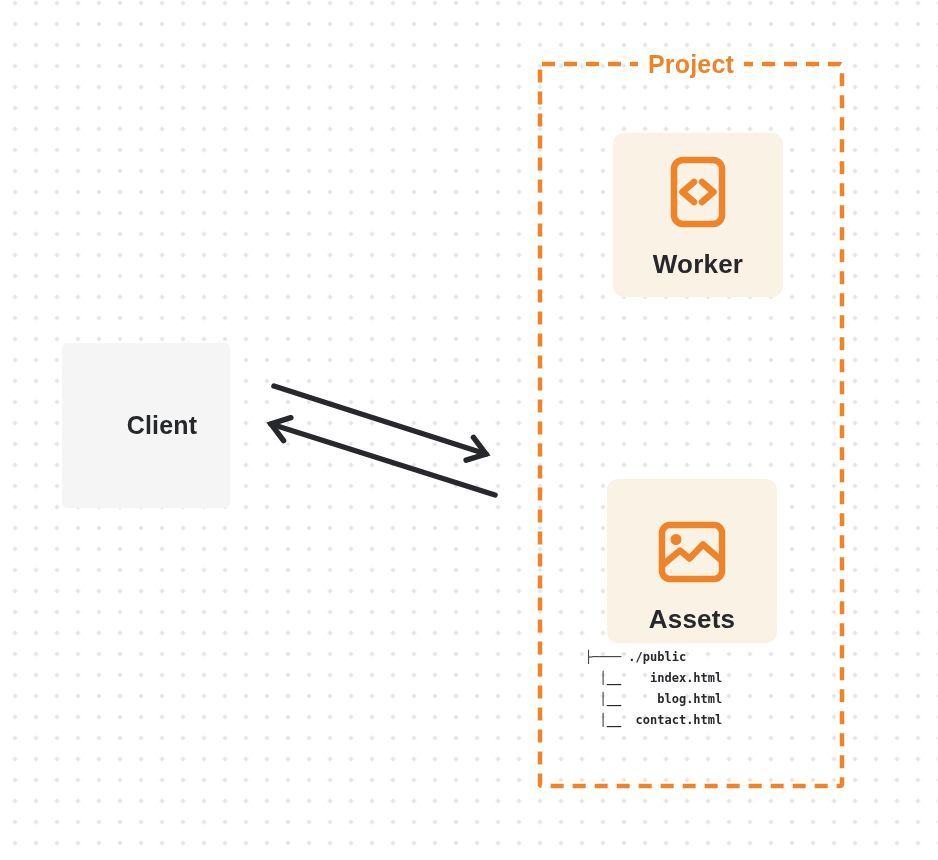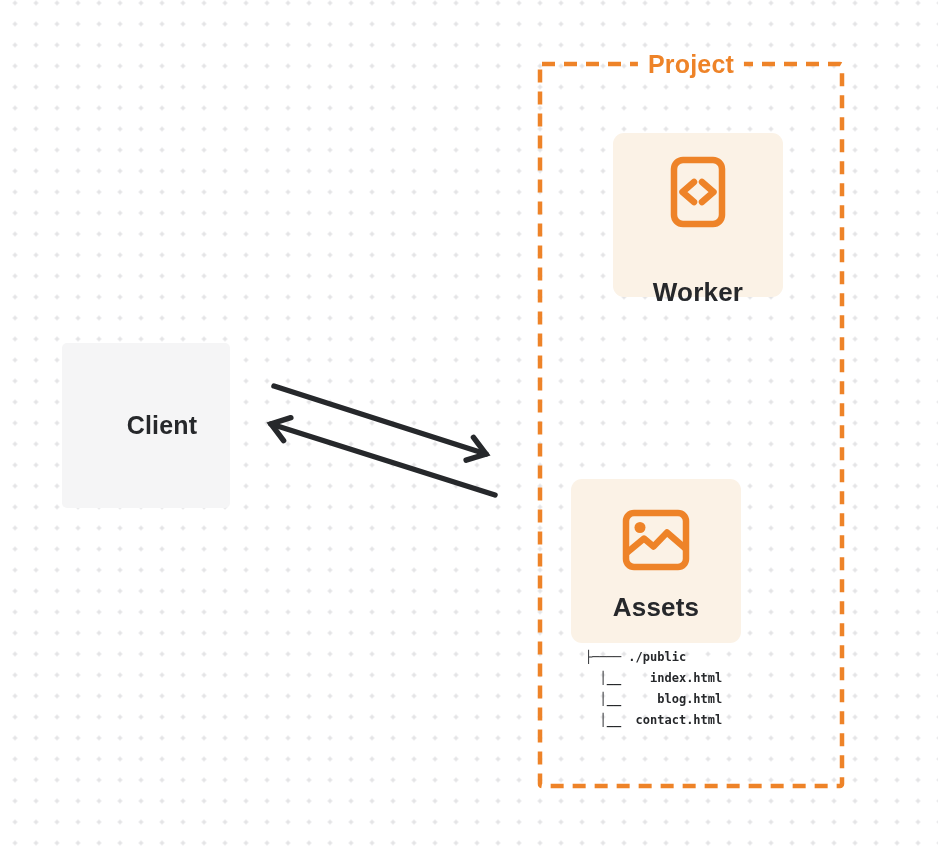--- a/index.html
+++ b/index.html
@@ -37,22 +37,22 @@
     position:absolute;left:691px;top:49px;transform:translateX(-50%);
     background:#ffffff;padding:0 10px;line-height:31px;
     font-size:25px;font-weight:700;color:var(--accent-orange);letter-spacing:.2px;
     white-space:nowrap;
   }
   .card{
     position:absolute;width:170px;height:164px;
     background:var(--card-bg);border-radius:11px;
     display:flex;flex-direction:column;align-items:center;
   }
-  .card-worker{left:613px;top:133px;padding-top:23px;gap:28px;}
-  .card-assets{left:571px;top:479px;padding-top:30px;}
+  .card-worker{left:613px;top:133px;padding-top:23px;}
+  .card-assets{left:607px;top:479px;padding-top:42px;}
   .card-label{font-size:26px;font-weight:700;color:var(--ink);margin-top:21px;letter-spacing:.2px;}
   .icon-svg{display:block;}
   .icon-stroke{fill:none;stroke:var(--accent-orange);stroke-width:6.5;}
   .round{stroke-linecap:round;stroke-linejoin:round;}
   .tree{
     position:absolute;left:585px;top:647px;margin:0;
     font-family:"DejaVu Sans Mono", monospace;
     font-size:12px;line-height:21px;font-weight:700;
     color:var(--ink);white-space:pre;
   }

